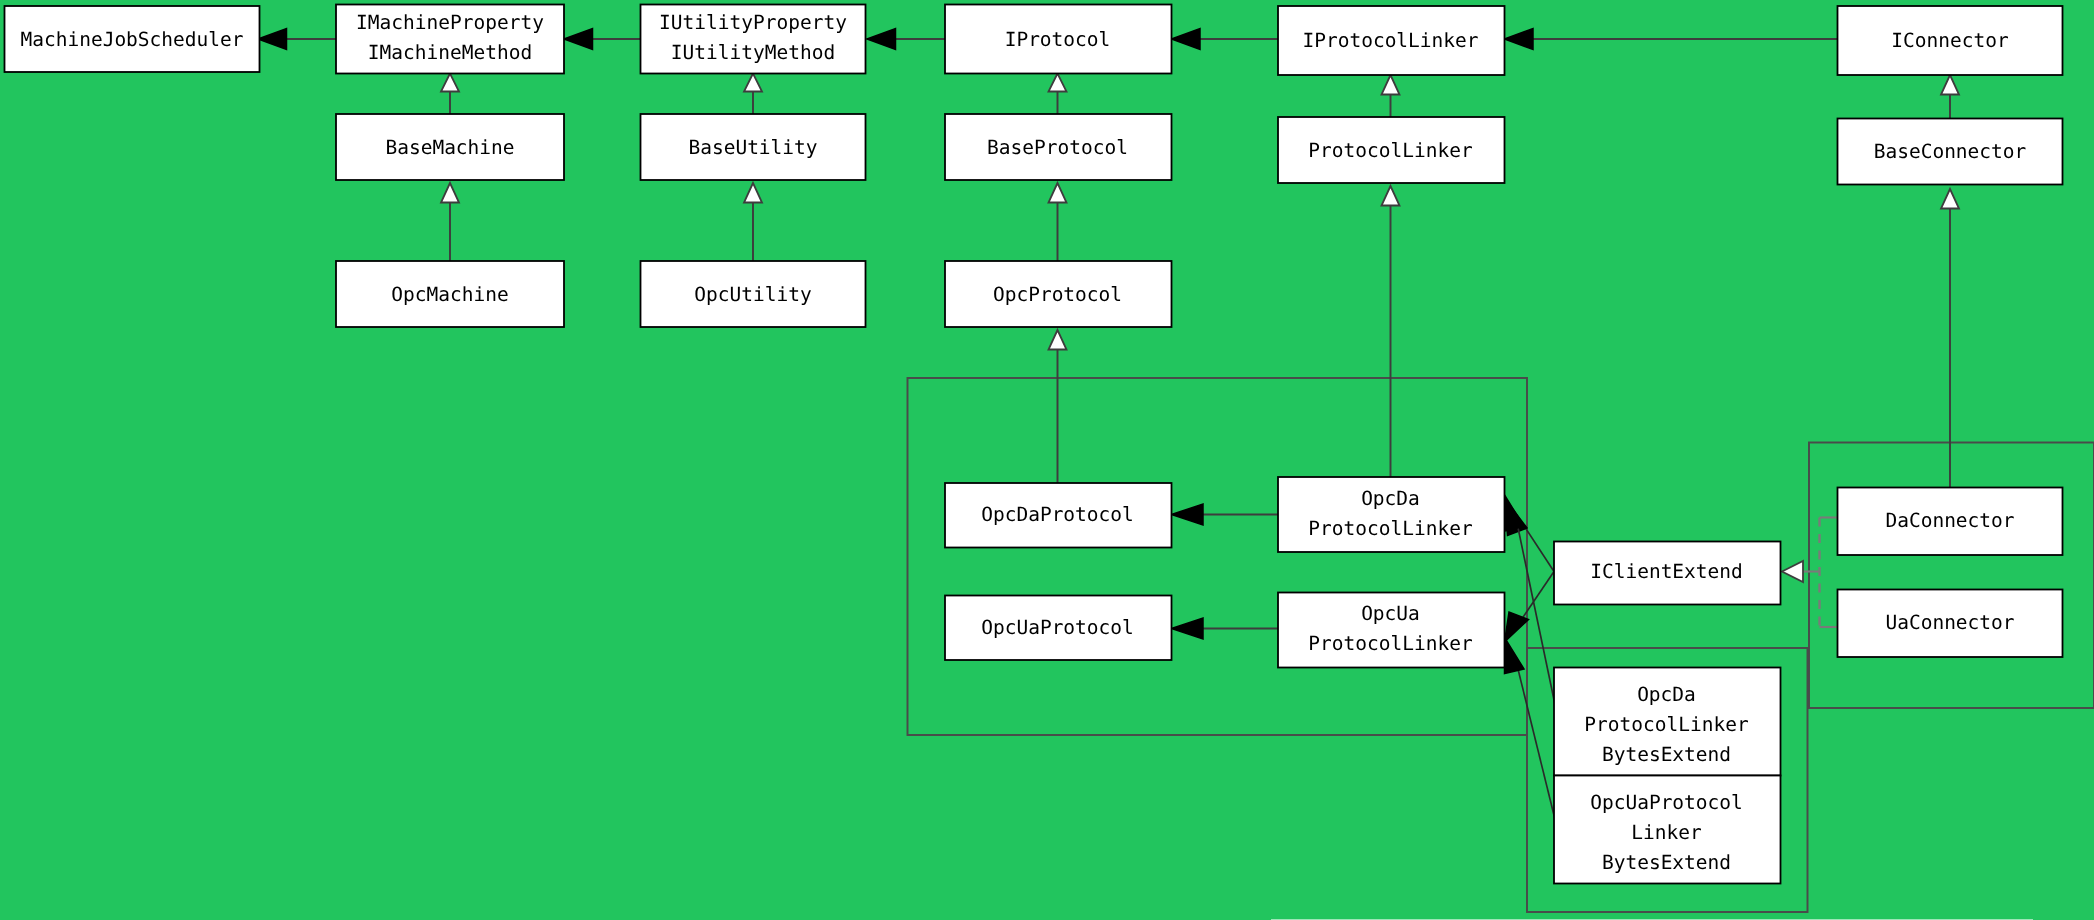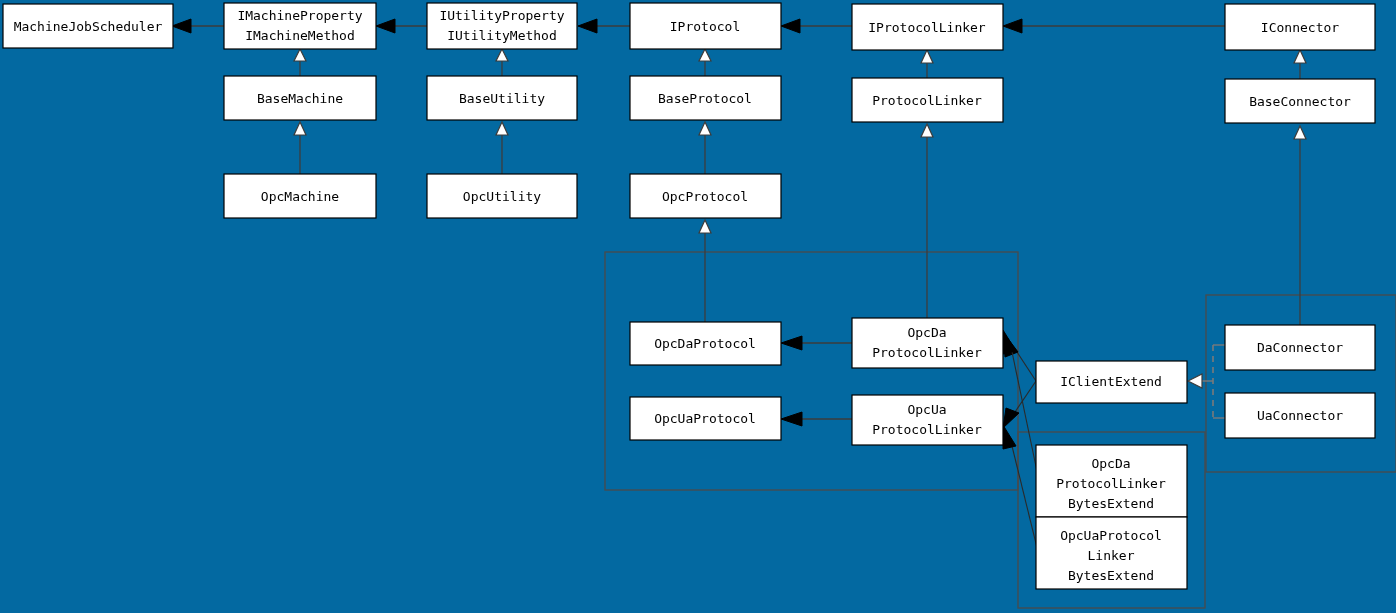--- a/index.html
+++ b/index.html
@@ -11,21 +11,21 @@
   body {
     width: 1396px;
     height: 613px;
     font-family: "DejaVu Sans Mono", "Liberation Mono", monospace;
     overflow: hidden;
   }
   #diagram-root {
     position: relative;
     width: 1396px;
     height: 613px;
-    background: #0369a1;
+    background: #22c55e;
   }
   svg#diagram-svg {
     position: absolute;
     top: 0;
     left: 0;
     width: 1396px;
     height: 613px;
     display: block;
   }
   .cls-box {

